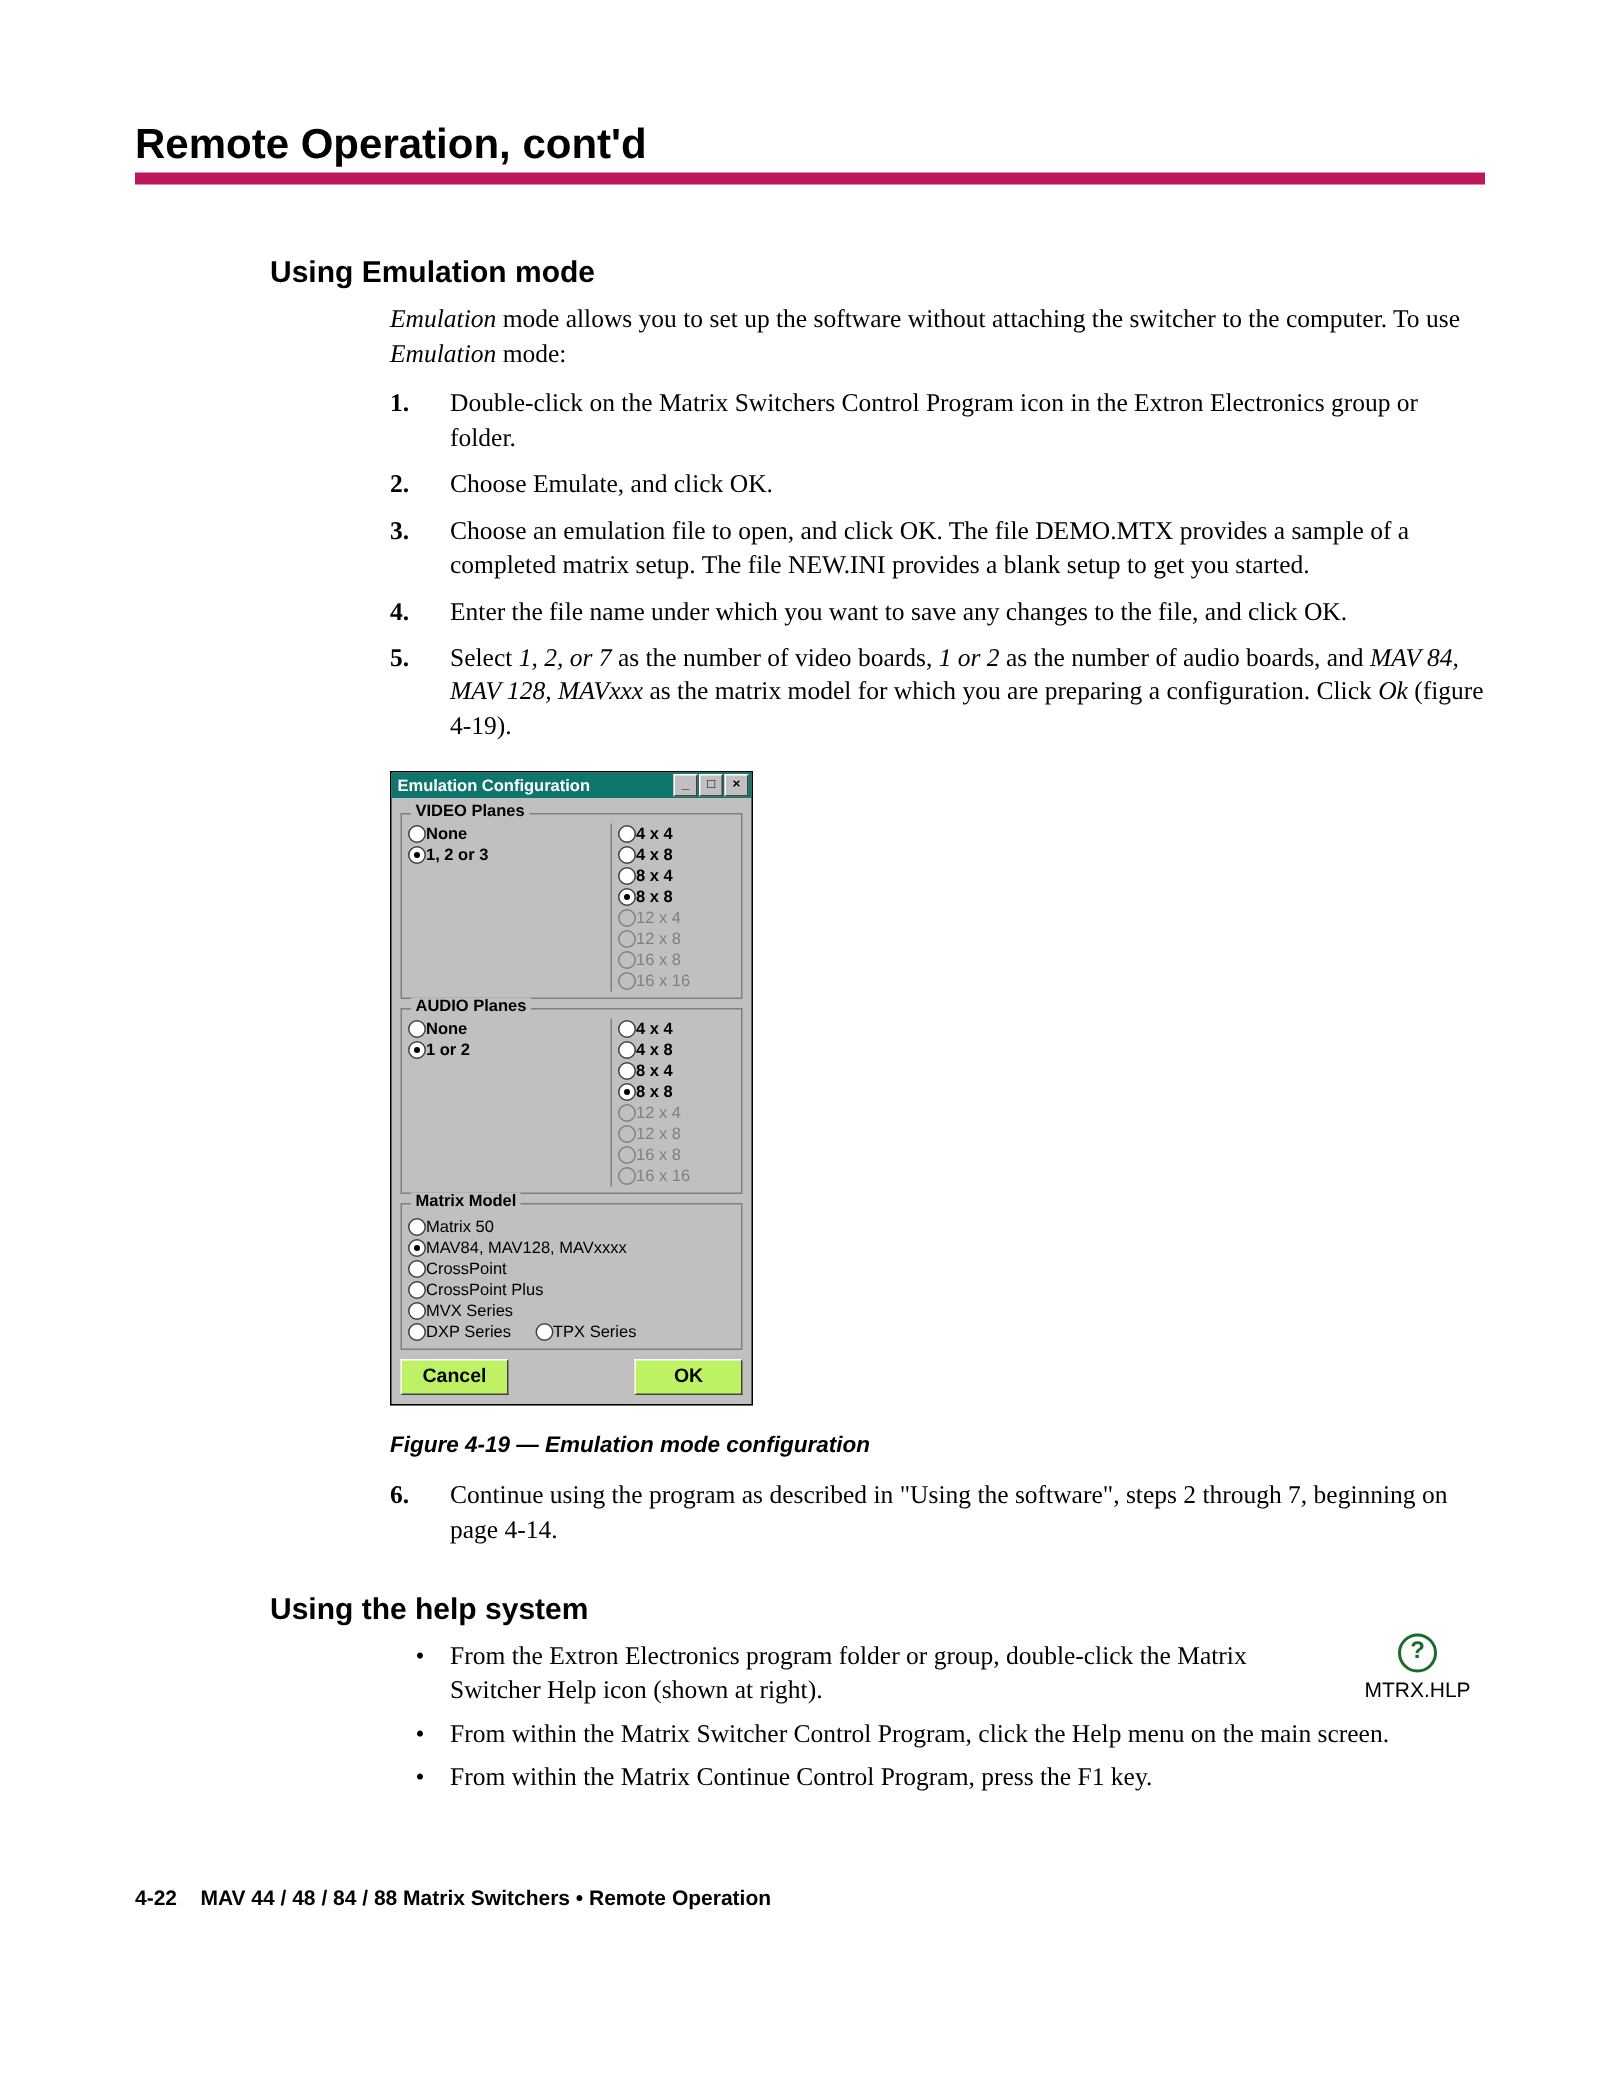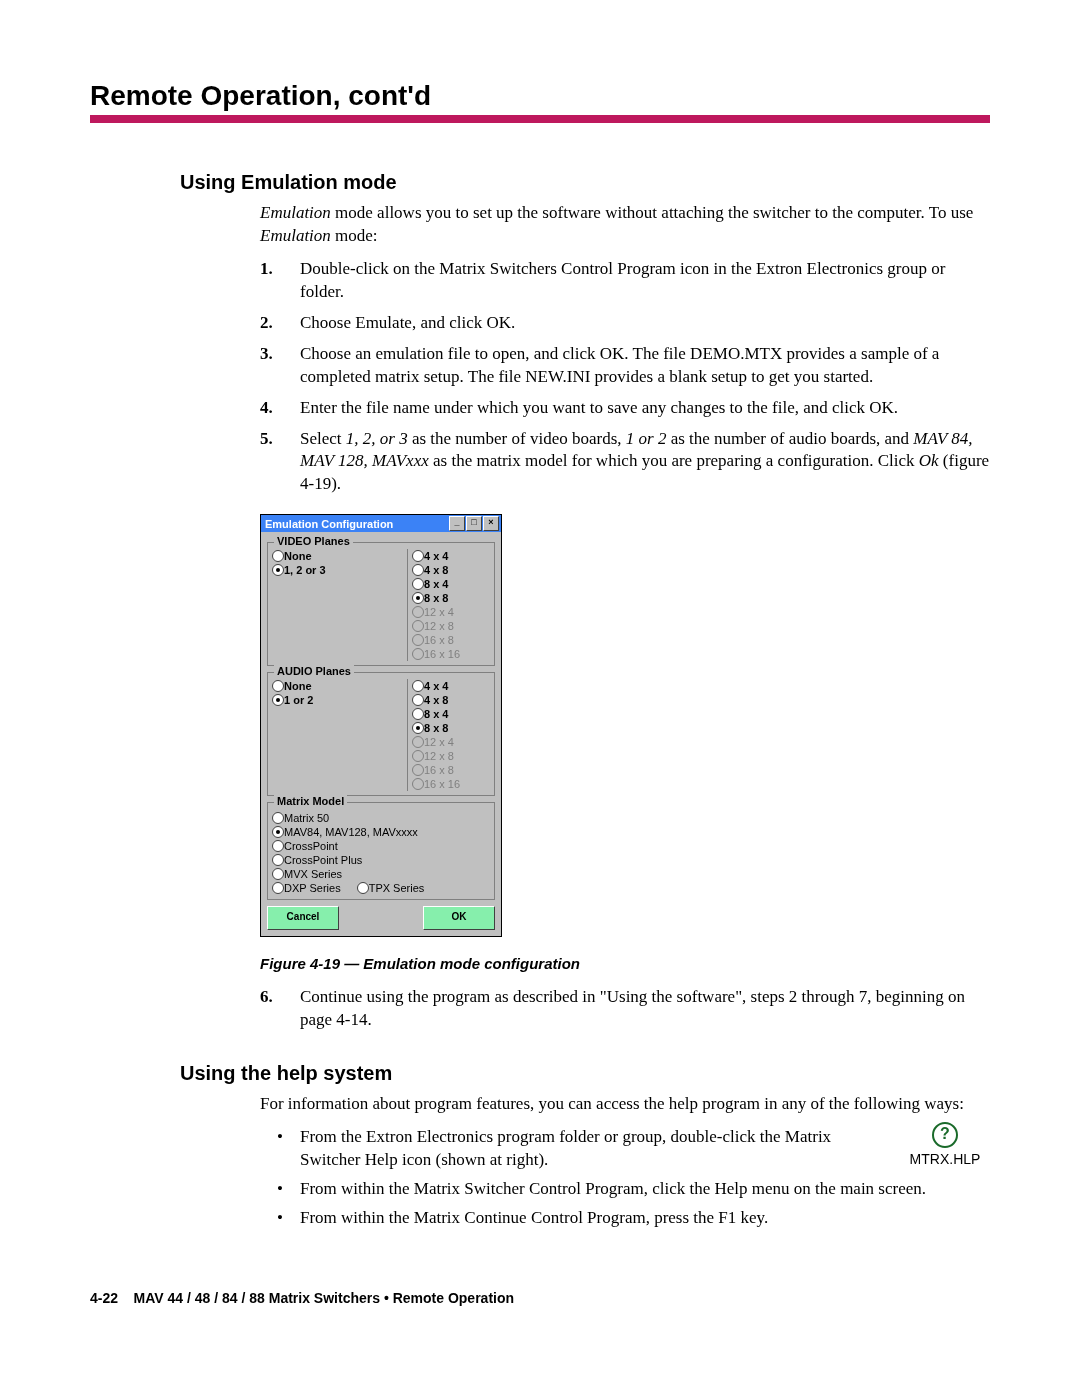--- a/index.html
+++ b/index.html
@@ -60,21 +60,21 @@
   }
   .dialog {
     width: 240px;
     border: 1px solid #000;
     background: #c0c0c0;
     font-family: "MS Sans Serif", Tahoma, Arial, sans-serif;
     font-size: 11px;
     color: #000;
   }
   .titlebar {
-    background: #3b82f6;
+    background: #0f766e;
     color: #fff;
     display: flex;
     align-items: center;
     justify-content: space-between;
     padding: 1px 2px;
     font-weight: bold;
     font-size: 11px;
   }
   .titlebar .ttext { padding-left: 2px; white-space: nowrap; }
   .winbtns { display: flex; gap: 1px; }
@@ -150,27 +150,27 @@
   .model-col { margin-top: 2px; }
   .model-two { display: flex; gap: 16px; white-space: nowrap; }
   .dlg-buttons {
     display: flex;
     justify-content: space-between;
     margin-top: 6px;
   }
   .dlg-btn {
     width: 70px;
     height: 22px;
-    background: #86efac;
+    background: #bef264;
     border-top: 1px solid #fff;
     border-left: 1px solid #fff;
     border-right: 1px solid #404040;
     border-bottom: 1px solid #404040;
     font-weight: bold;
-    font-size: 10px;
+    font-size: 13px;
     text-align: center;
     line-height: 20px;
   }
   .fig-caption {
     margin: 18px 0 14px 170px;
     font-family: Verdana, Geneva, sans-serif;
     font-weight: bold;
     font-style: italic;
     font-size: 15px;
   }
@@ -240,21 +240,21 @@
         <li>
           <span class="num">3.</span>
           <span class="txt">Choose an emulation file to open, and click OK.  The file DEMO.MTX provides a sample of a completed matrix setup.  The file NEW.INI provides a blank setup to get you started.</span>
         </li>
         <li>
           <span class="num">4.</span>
           <span class="txt">Enter the file name under which you want to save any changes to the file, and click OK.</span>
         </li>
         <li>
           <span class="num">5.</span>
-          <span class="txt">Select <span class="ital">1, 2, or 3</span> as the number of video boards, <span class="ital">1 or 2</span> as the number of audio boards, and <span class="ital">MAV 84, MAV 128, MAVxxx</span> as the matrix model for which you are preparing a configuration.  Click <span class="ital">Ok</span> (figure 4-19).</span>
+          <span class="txt">Select <span class="ital">1, 2, or 7</span> as the number of video boards, <span class="ital">1 or 2</span> as the number of audio boards, and <span class="ital">MAV 84, MAV 128, MAVxxx</span> as the matrix model for which you are preparing a configuration.  Click <span class="ital">Ok</span> (figure 4-19).</span>
         </li>
       </ol>
   </div>
 
   <div class="figure-wrap">
     <div class="dialog">
       <div class="titlebar">
         <span class="ttext">Emulation Configuration</span>
         <div class="winbtns">
           <div class="winbtn">_</div>
@@ -416,21 +416,20 @@
         <li>
           <span class="num">6.</span>
           <span class="txt">Continue using the program as described in "Using the software", steps 2 through 7, beginning on page 4-14.</span>
         </li>
       </ol>
   </div>
 
   <div class="section-title">Using the help system</div>
 
   <div class="body-block">
-    <p class="intro-para">For information about program features, you can access the help program in any of the following ways:</p>
     <ul class="bullets" id="help-bullets">
         <li class="help-row">
           <span class="bul">•</span>
           <span class="btxt">From the Extron Electronics program folder or group, double-click the Matrix Switcher Help icon (shown at right).</span>
           <span class="help-icon-wrap">
             <div class="help-icon">?</div>
             <div>MTRX.HLP</div>
           </span>
         </li>
         <li>

